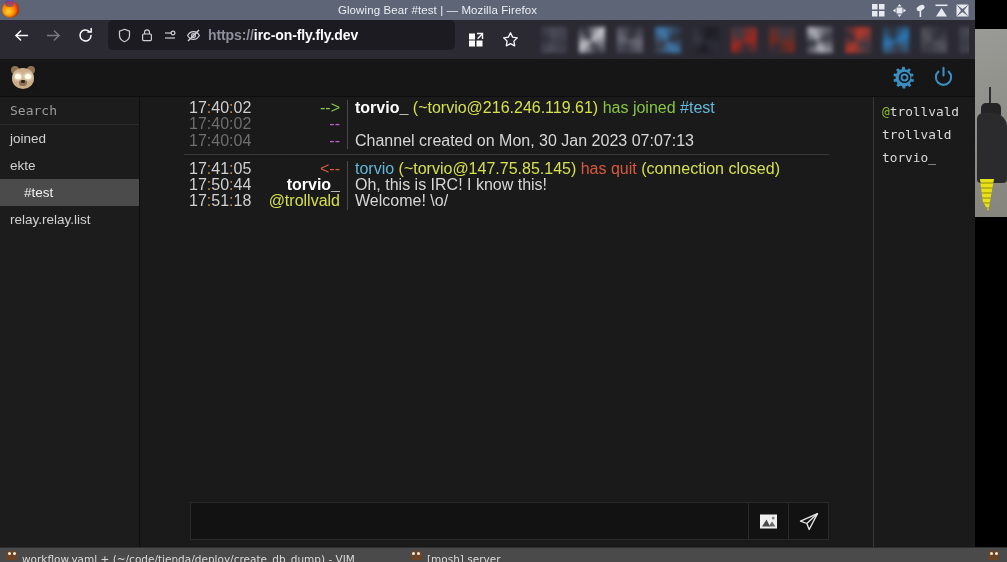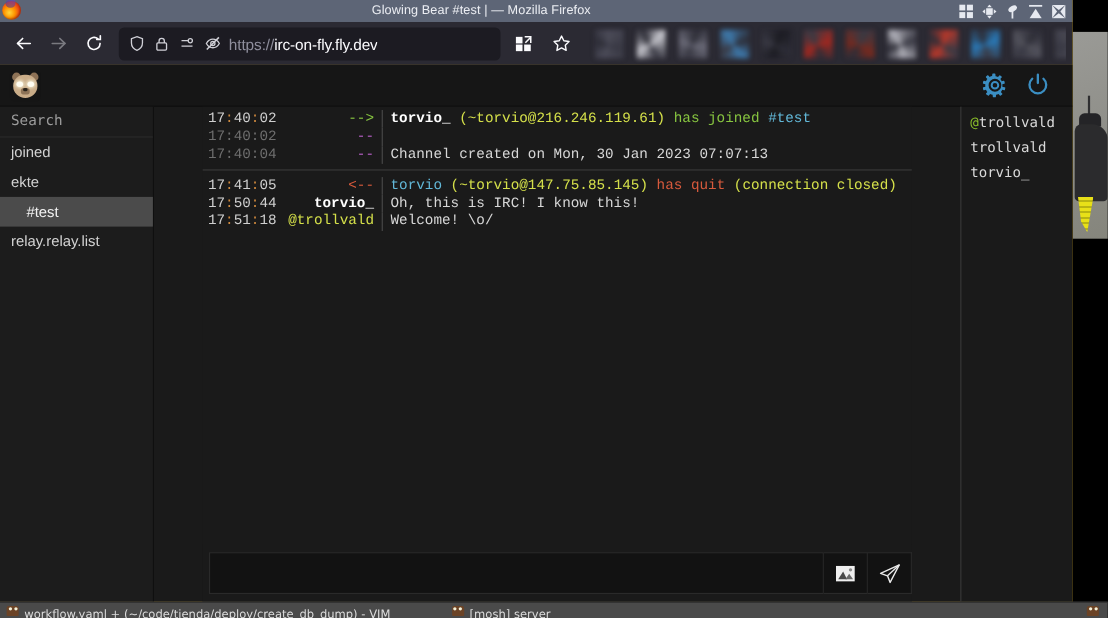--- a/index.html
+++ b/index.html
@@ -49,21 +49,21 @@
     background: repeating-linear-gradient(180deg,
       #e8e018 0px, #e8e018 3px, #b9b412 3px, #b9b412 5px);
     clip-path: polygon(0 0, 100% 0, 60% 100%, 20% 70%);
   }
 
   
   #firefox-window {
     position: absolute;
     left: 0; top: 0;
     width: 975px; height: 547px;
-    background: #eab308;
+    background: #14532d;
     display: flex; flex-direction: column;
   }
 
   
   #titlebar {
     height: 20px; min-height: 20px;
     background: #5d6576;
     position: relative;
     display: flex; align-items: center;
   }
@@ -100,23 +100,24 @@
     width: 14px; height: 14px;
     display: flex; align-items: center; justify-content: center;
     cursor: pointer;
   }
   .wm-btn svg { display: block; }
 
   
   #nav-toolbar {
     height: 39px; min-height: 39px;
     background: #2b2a33;
-    display: flex; align-items: center;
+    display: flex; 
     padding: 0 6px;
     gap: 2px;
+    font-weight: bold;
   }
   .nav-btn {
     width: 30px; height: 30px;
     display: flex; align-items: center; justify-content: center;
     border-radius: 4px;
     cursor: pointer;
   }
   .nav-btn svg { display: block; }
   .nav-btn.disabled { opacity: .38; }
 
@@ -284,22 +285,22 @@
   #gb-main {
     flex: 1;
     min-width: 0;
     background: #1a1a1a;
     display: flex; flex-direction: column;
   }
   #chat-scroll {
     flex: 1;
     overflow: hidden;
     padding-top: 2px;
-    font-family: Liberation Mono, monospace;
-    font-size: 13px;
+    font-family: Liberation Sans, sans-serif;
+    font-size: 16px;
     line-height: 16.3px;
   }
   .msg-group { padding: 1px 0; }
   .group-sep {
     height: 0;
     border-top: 1px solid #3a3a3a;
     margin: 4px 0 5px 0;
   }
   .msg-row {
     display: flex;

